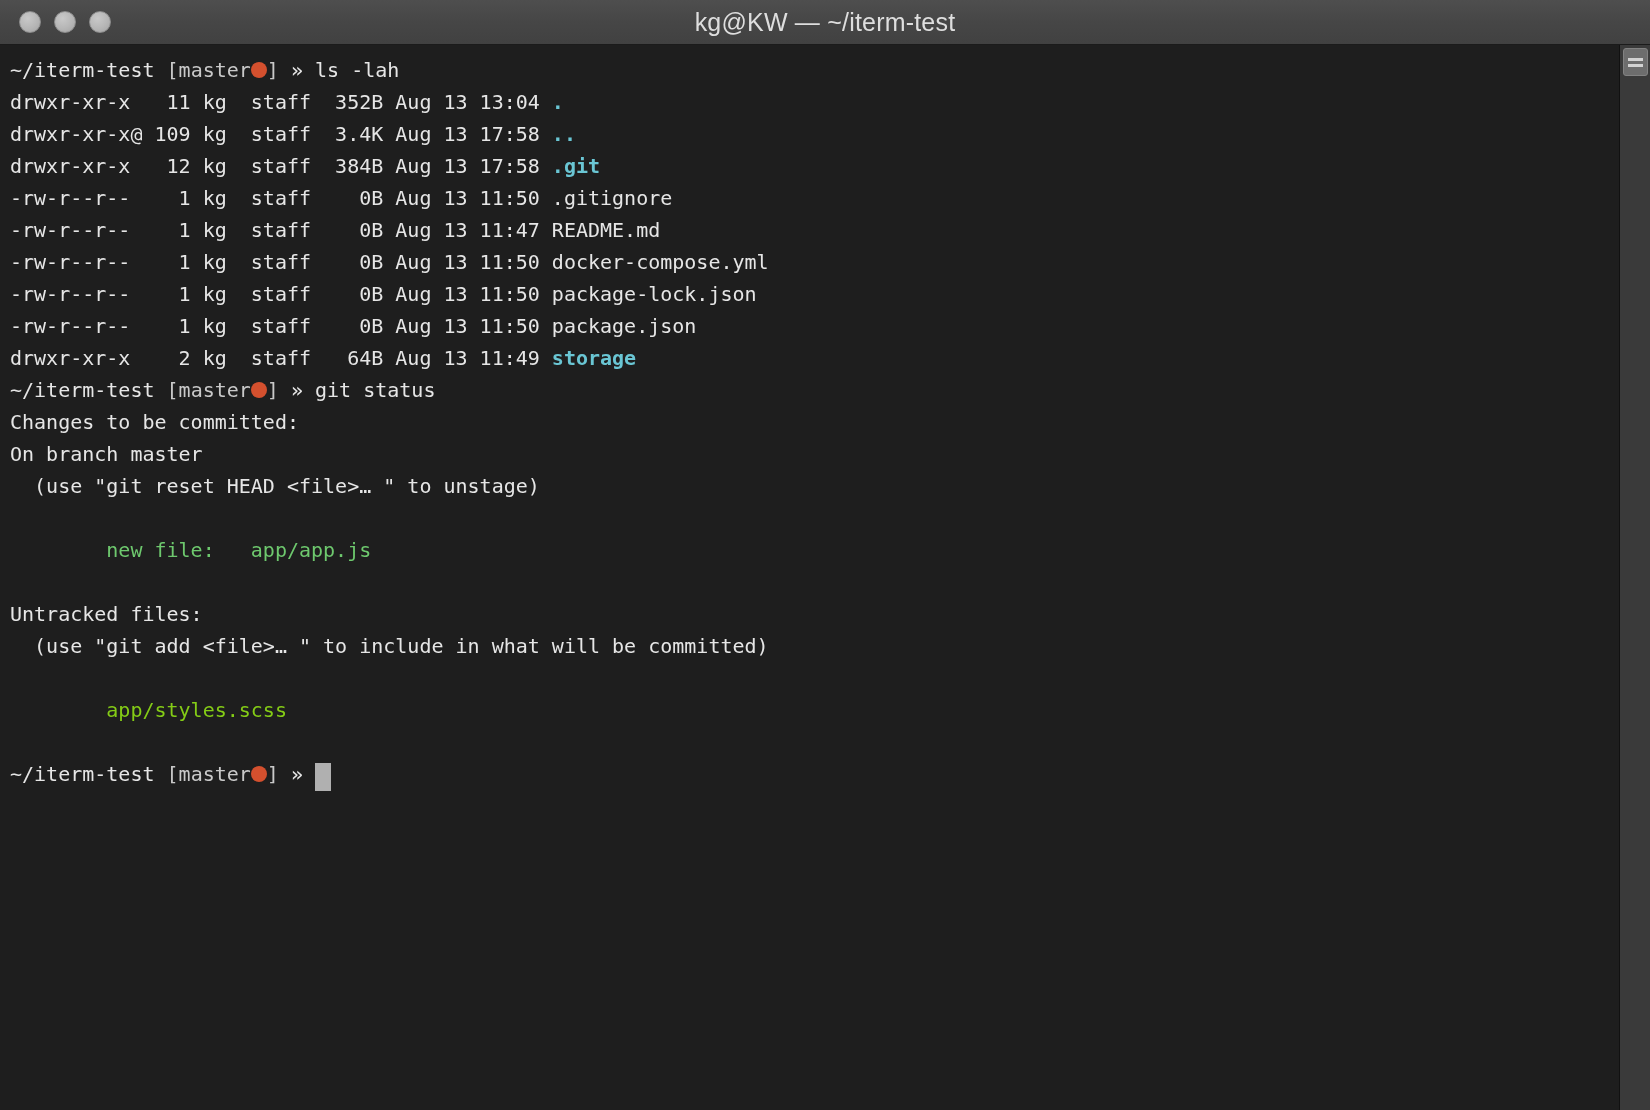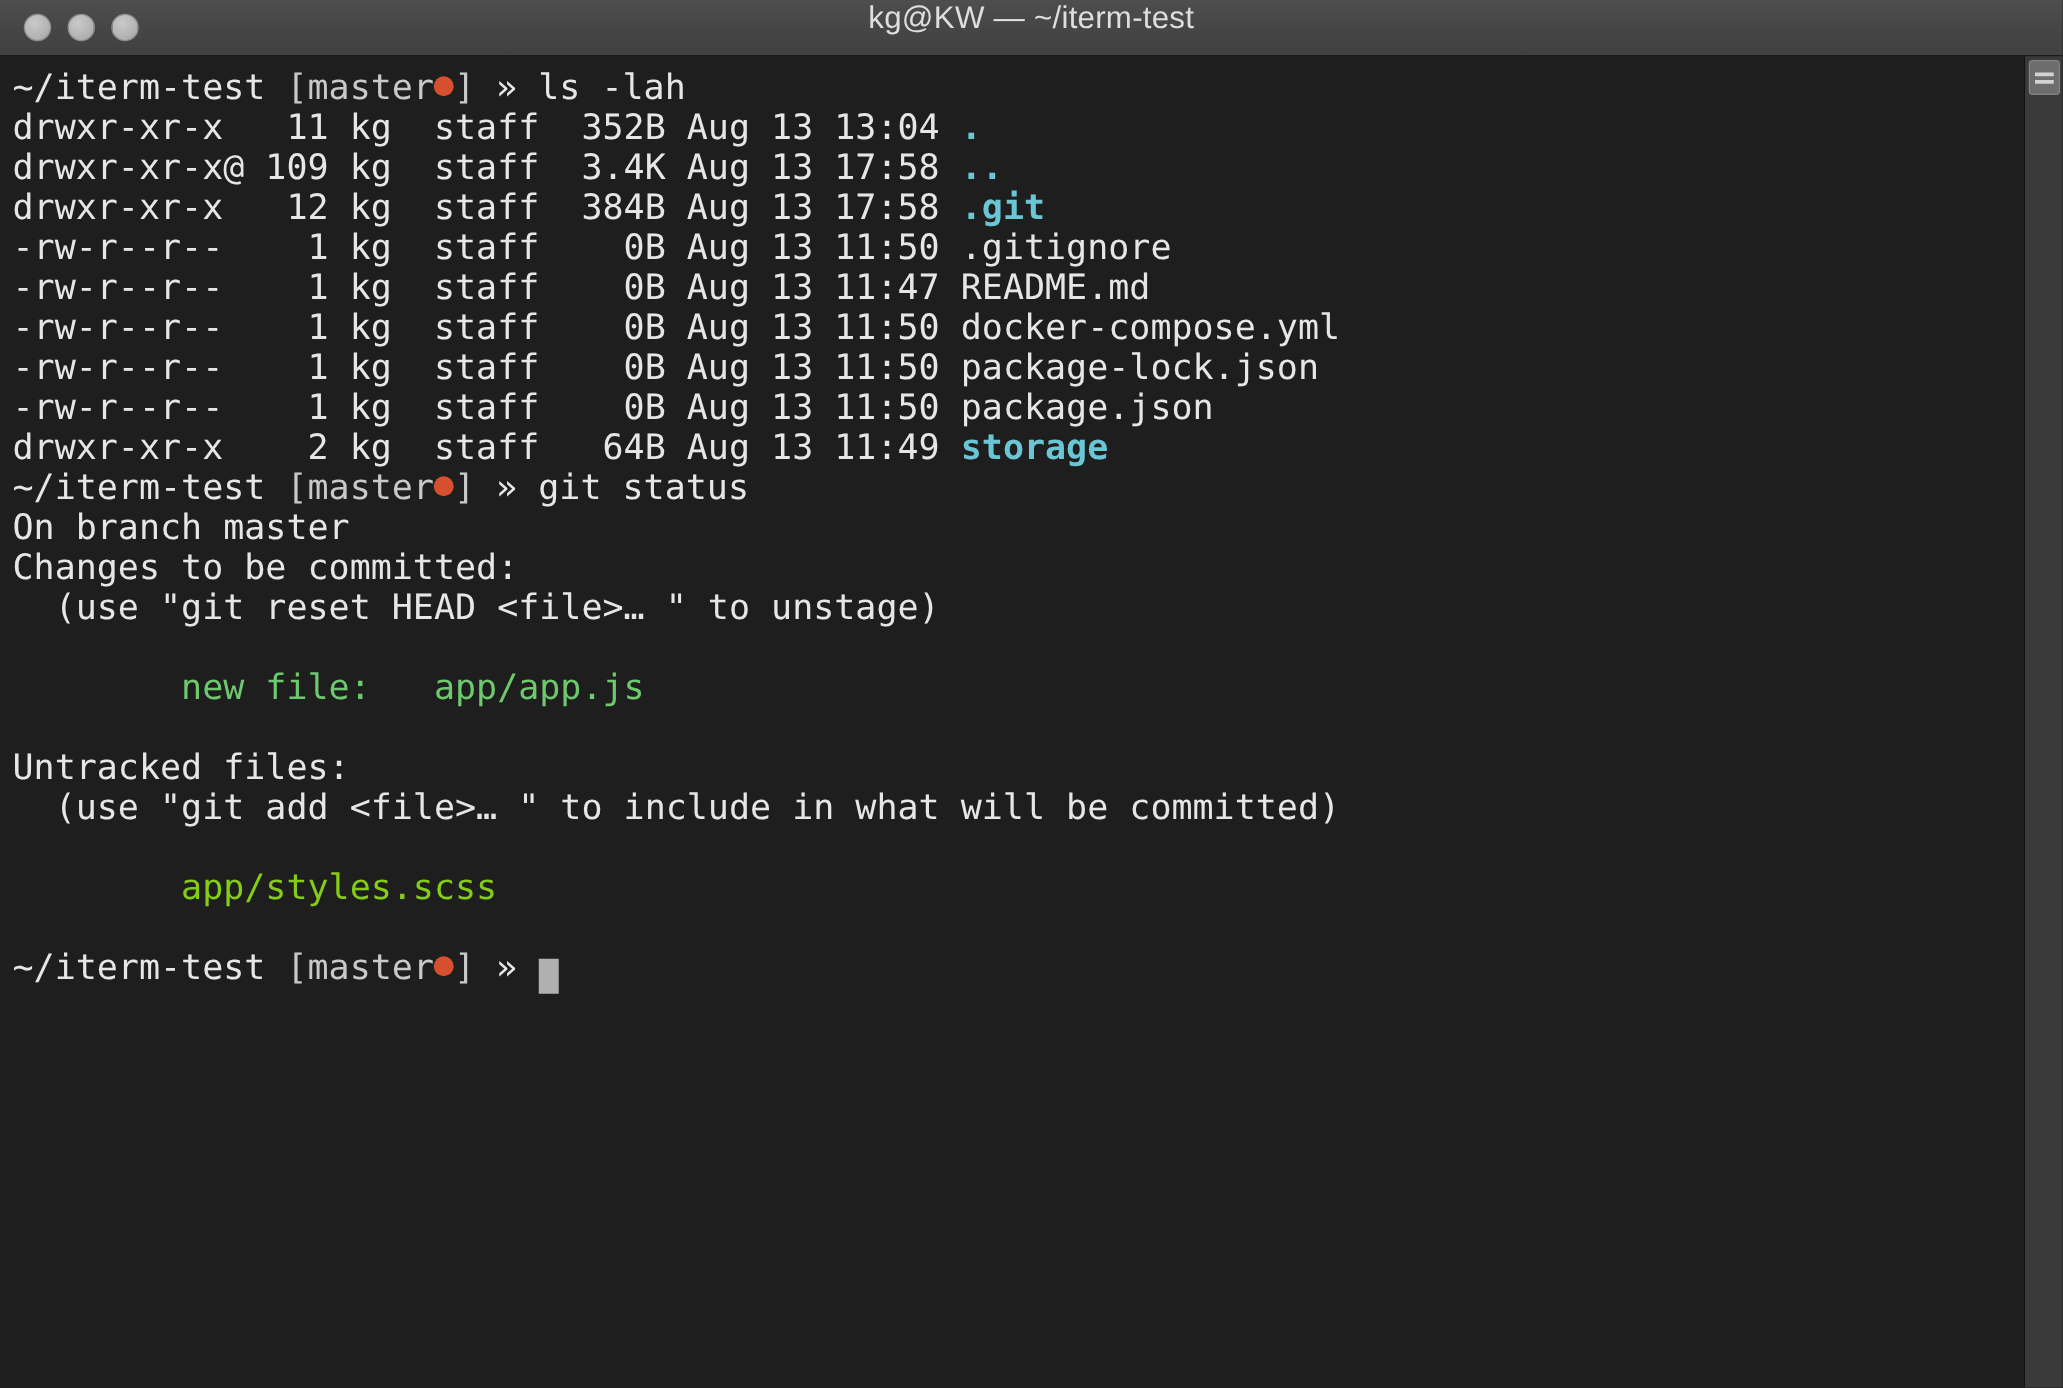--- a/index.html
+++ b/index.html
@@ -23,20 +23,21 @@
     position: relative;
   }
 
   
   .titlebar {
     height: 45px;
     flex: 0 0 45px;
     background: linear-gradient(to bottom, #4e4e4e 0%, #464646 50%, #414141 100%);
     border-bottom: 1px solid #1b1b1b;
     display: flex;
+    align-items: center;
     position: relative;
     box-sizing: border-box;
   }
   .traffic {
     display: flex;
     align-items: center;
     gap: 13px;
     padding-left: 19px;
     z-index: 2;
   }
@@ -100,21 +101,21 @@
   }
   .scroll-thumb i {
     display: block;
     width: 15px;
     height: 3px;
     background: #d2d2d2;
   }
 
   
   .line {
-    font-size: 28px;
+    font-size: 20px;
     line-height: 32px;
     color: #e6e6e6;
     white-space: pre;
     letter-spacing: 0px;
     height: 32px;
   }
 
   .dir   { color: #6ac6d4; font-weight: bold; }
   .plain { color: #e6e6e6; }
   .added { color: #6ec96e; }
@@ -163,22 +164,22 @@
         <div class="line"><span class="plain">drwxr-xr-x   11 kg  staff  352B Aug 13 13:04 </span><span class="dir">.</span></div>
         <div class="line"><span class="plain">drwxr-xr-x@ 109 kg  staff  3.4K Aug 13 17:58 </span><span class="dir">..</span></div>
         <div class="line"><span class="plain">drwxr-xr-x   12 kg  staff  384B Aug 13 17:58 </span><span class="dir">.git</span></div>
         <div class="line"><span class="plain">-rw-r--r--    1 kg  staff    0B Aug 13 11:50 </span><span class="plain">.gitignore</span></div>
         <div class="line"><span class="plain">-rw-r--r--    1 kg  staff    0B Aug 13 11:47 </span><span class="plain">README.md</span></div>
         <div class="line"><span class="plain">-rw-r--r--    1 kg  staff    0B Aug 13 11:50 </span><span class="plain">docker-compose.yml</span></div>
         <div class="line"><span class="plain">-rw-r--r--    1 kg  staff    0B Aug 13 11:50 </span><span class="plain">package-lock.json</span></div>
         <div class="line"><span class="plain">-rw-r--r--    1 kg  staff    0B Aug 13 11:50 </span><span class="plain">package.json</span></div>
         <div class="line"><span class="plain">drwxr-xr-x    2 kg  staff   64B Aug 13 11:49 </span><span class="dir">storage</span></div>
         <div class="line"><span class="pathseg">~/iterm-test</span><span class="branch"> [</span><span class="branch">master</span><span class="gitdot"></span><span class="branch">] </span><span class="plain">» </span><span class="plain">git status</span></div>
+        <div class="line"><span class="plain">Changes to be committed:</span></div>
         <div class="line"><span class="plain">On branch master</span></div>
-        <div class="line"><span class="plain">Changes to be committed:</span></div>
         <div class="line"><span class="plain">  (use "git reset HEAD &lt;file&gt;… " to unstage)</span></div>
         <div class="line"></div>
         <div class="line"><span class="added">        new file:   app/app.js</span></div>
         <div class="line"></div>
         <div class="line"><span class="plain">Untracked files:</span></div>
         <div class="line"><span class="plain">  (use "git add &lt;file&gt;… " to include in what will be committed)</span></div>
         <div class="line"></div>
         <div class="line"><span class="untracked">        app/styles.scss</span></div>
         <div class="line"></div>
         <div class="line"><span class="pathseg">~/iterm-test</span><span class="branch"> [</span><span class="branch">master</span><span class="gitdot"></span><span class="branch">] </span><span class="plain">» </span><span class="cursor"></span></div>

